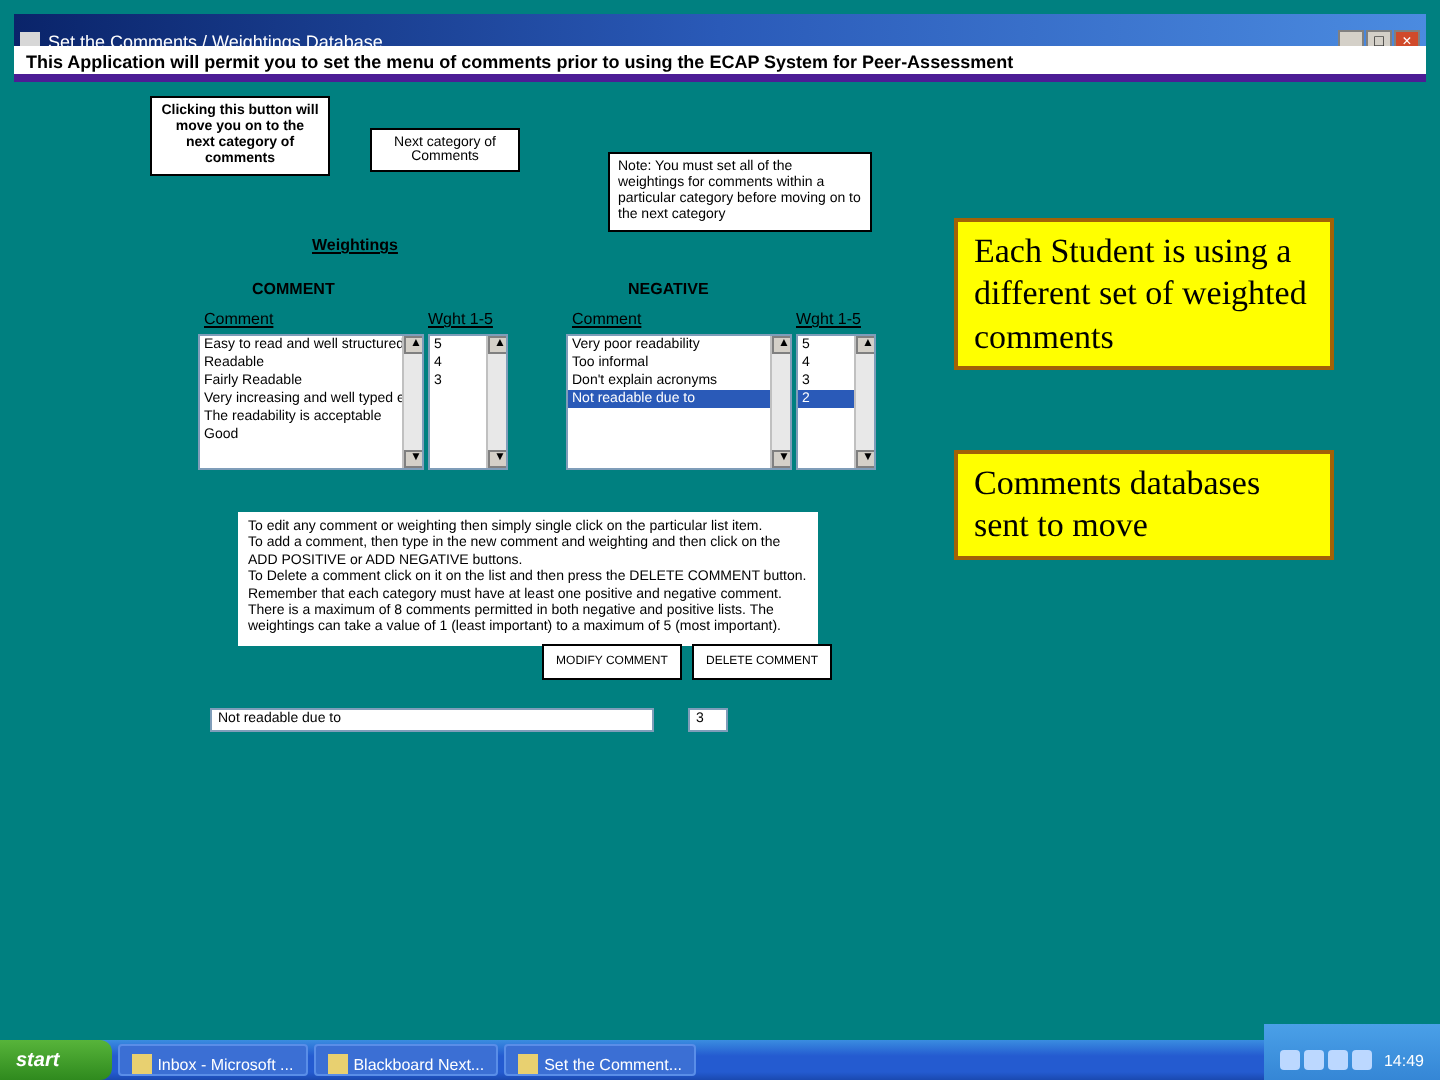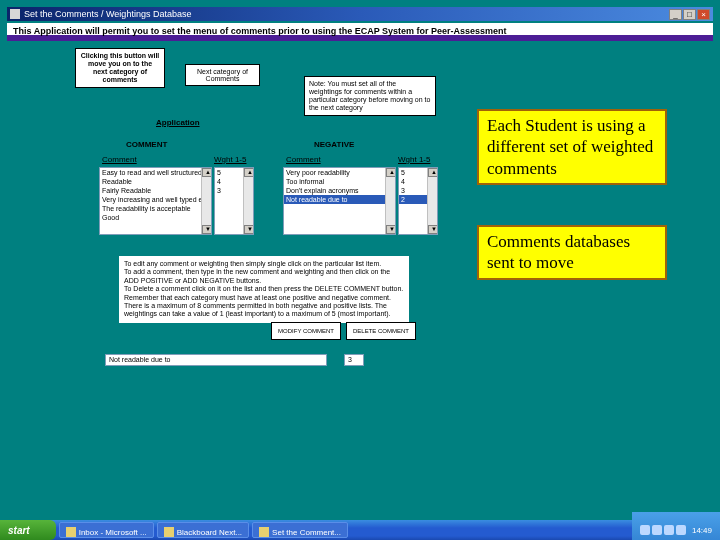--- a/index.html
+++ b/index.html
@@ -2,32 +2,32 @@
 <html><head>
 <meta charset="utf-8">
 <style>
   * { margin: 0; padding: 0; box-sizing: border-box; }
   html, body { width: 720px; height: 540px; overflow: hidden; }
   body { font-family: Arial, sans-serif; position: relative; }
 
   .slide-bg { position: absolute; inset: 0; background: #008080; }
 
   
-  .titlebar { position: absolute; top: 7px; left: 7px; width: 706px; height: 14px;
+  .titlebar { position: absolute; top: 7px; left: 7px; width: 706px; height: 27px;
     background: linear-gradient(90deg, #0a246a 0%, #2a5ab8 50%, #4b8be0 100%);
     display: flex; align-items: center; color: #fff; font-size: 9px; padding: 0 3px; }
   .titlebar .icon { width: 10px; height: 10px; background: #d7d7d7; margin-right: 4px; }
   .titlebar .spacer { flex: 1; }
   .titlebar .winbtn { width: 13px; height: 11px; background: #d4d0c8; border: 1px solid #808080;
     margin-left: 1px; font-size: 8px; line-height: 9px; text-align: center; color: #000; }
   .titlebar .winbtn.close { background: #d04a2a; color: #fff; }
 
   
   .desc-bar { position: absolute; top: 23px; left: 7px; width: 706px; height: 18px;
-    background: #fff; border-bottom: 6px solid #4c1d95; font-size: 9px; font-weight: bold;
+    background: #fff; border-bottom: 4px solid #4c1d95; font-size: 9px; font-weight: bold;
     padding: 3px 6px; }
 
   
   .wbox { position: absolute; background: #fff; border: 1px solid #000; font-size: 7px; padding: 3px 4px; line-height: 1.15; }
   .wbox.bold { font-weight: bold; }
 
   .btn-box { position: absolute; background: #fff; border: 1px solid #000; padding: 3px 6px; font-size: 7px; text-align: center; }
 
   
   .hdr { position: absolute; font-size: 8px; font-weight: bold; text-decoration: underline; }
@@ -80,21 +80,21 @@
 </div>
 
 <div class="desc-bar">This Application will permit you to set the menu of comments prior to using the ECAP System for Peer-Assessment</div>
 
 <div class="wbox bold" style="top:48px; left:75px; width:90px; text-align:center;">Clicking this button will move you on to the next category of comments</div>
 
 <div class="btn-box" style="top:64px; left:185px; width:75px;">Next category of Comments</div>
 
 <div class="wbox" style="top:76px; left:304px; width:132px;">Note: You must set all of the weightings for comments within a particular category before moving on to the next category</div>
 
-<div class="hdr" style="top:118px; left:156px;">Application</div>
+<div class="hdr" style="top:118px; left:156px;">Weightings</div>
 
 <div class="lbl" style="top:140px; left:126px; font-weight:bold;">COMMENT</div>
 <div class="lbl" style="top:140px; left:314px; font-weight:bold;">NEGATIVE</div>
 
 <div class="lbl" style="top:155px; left:102px; text-decoration:underline;">Comment</div>
 <div class="lbl" style="top:155px; left:214px; text-decoration:underline;">Wght 1-5</div>
 <div class="lbl" style="top:155px; left:286px; text-decoration:underline;">Comment</div>
 <div class="lbl" style="top:155px; left:398px; text-decoration:underline;">Wght 1-5</div>
 
 <div class="listbox" style="top:167px; left:99px; width:113px; height:68px;" id="pos-list">

